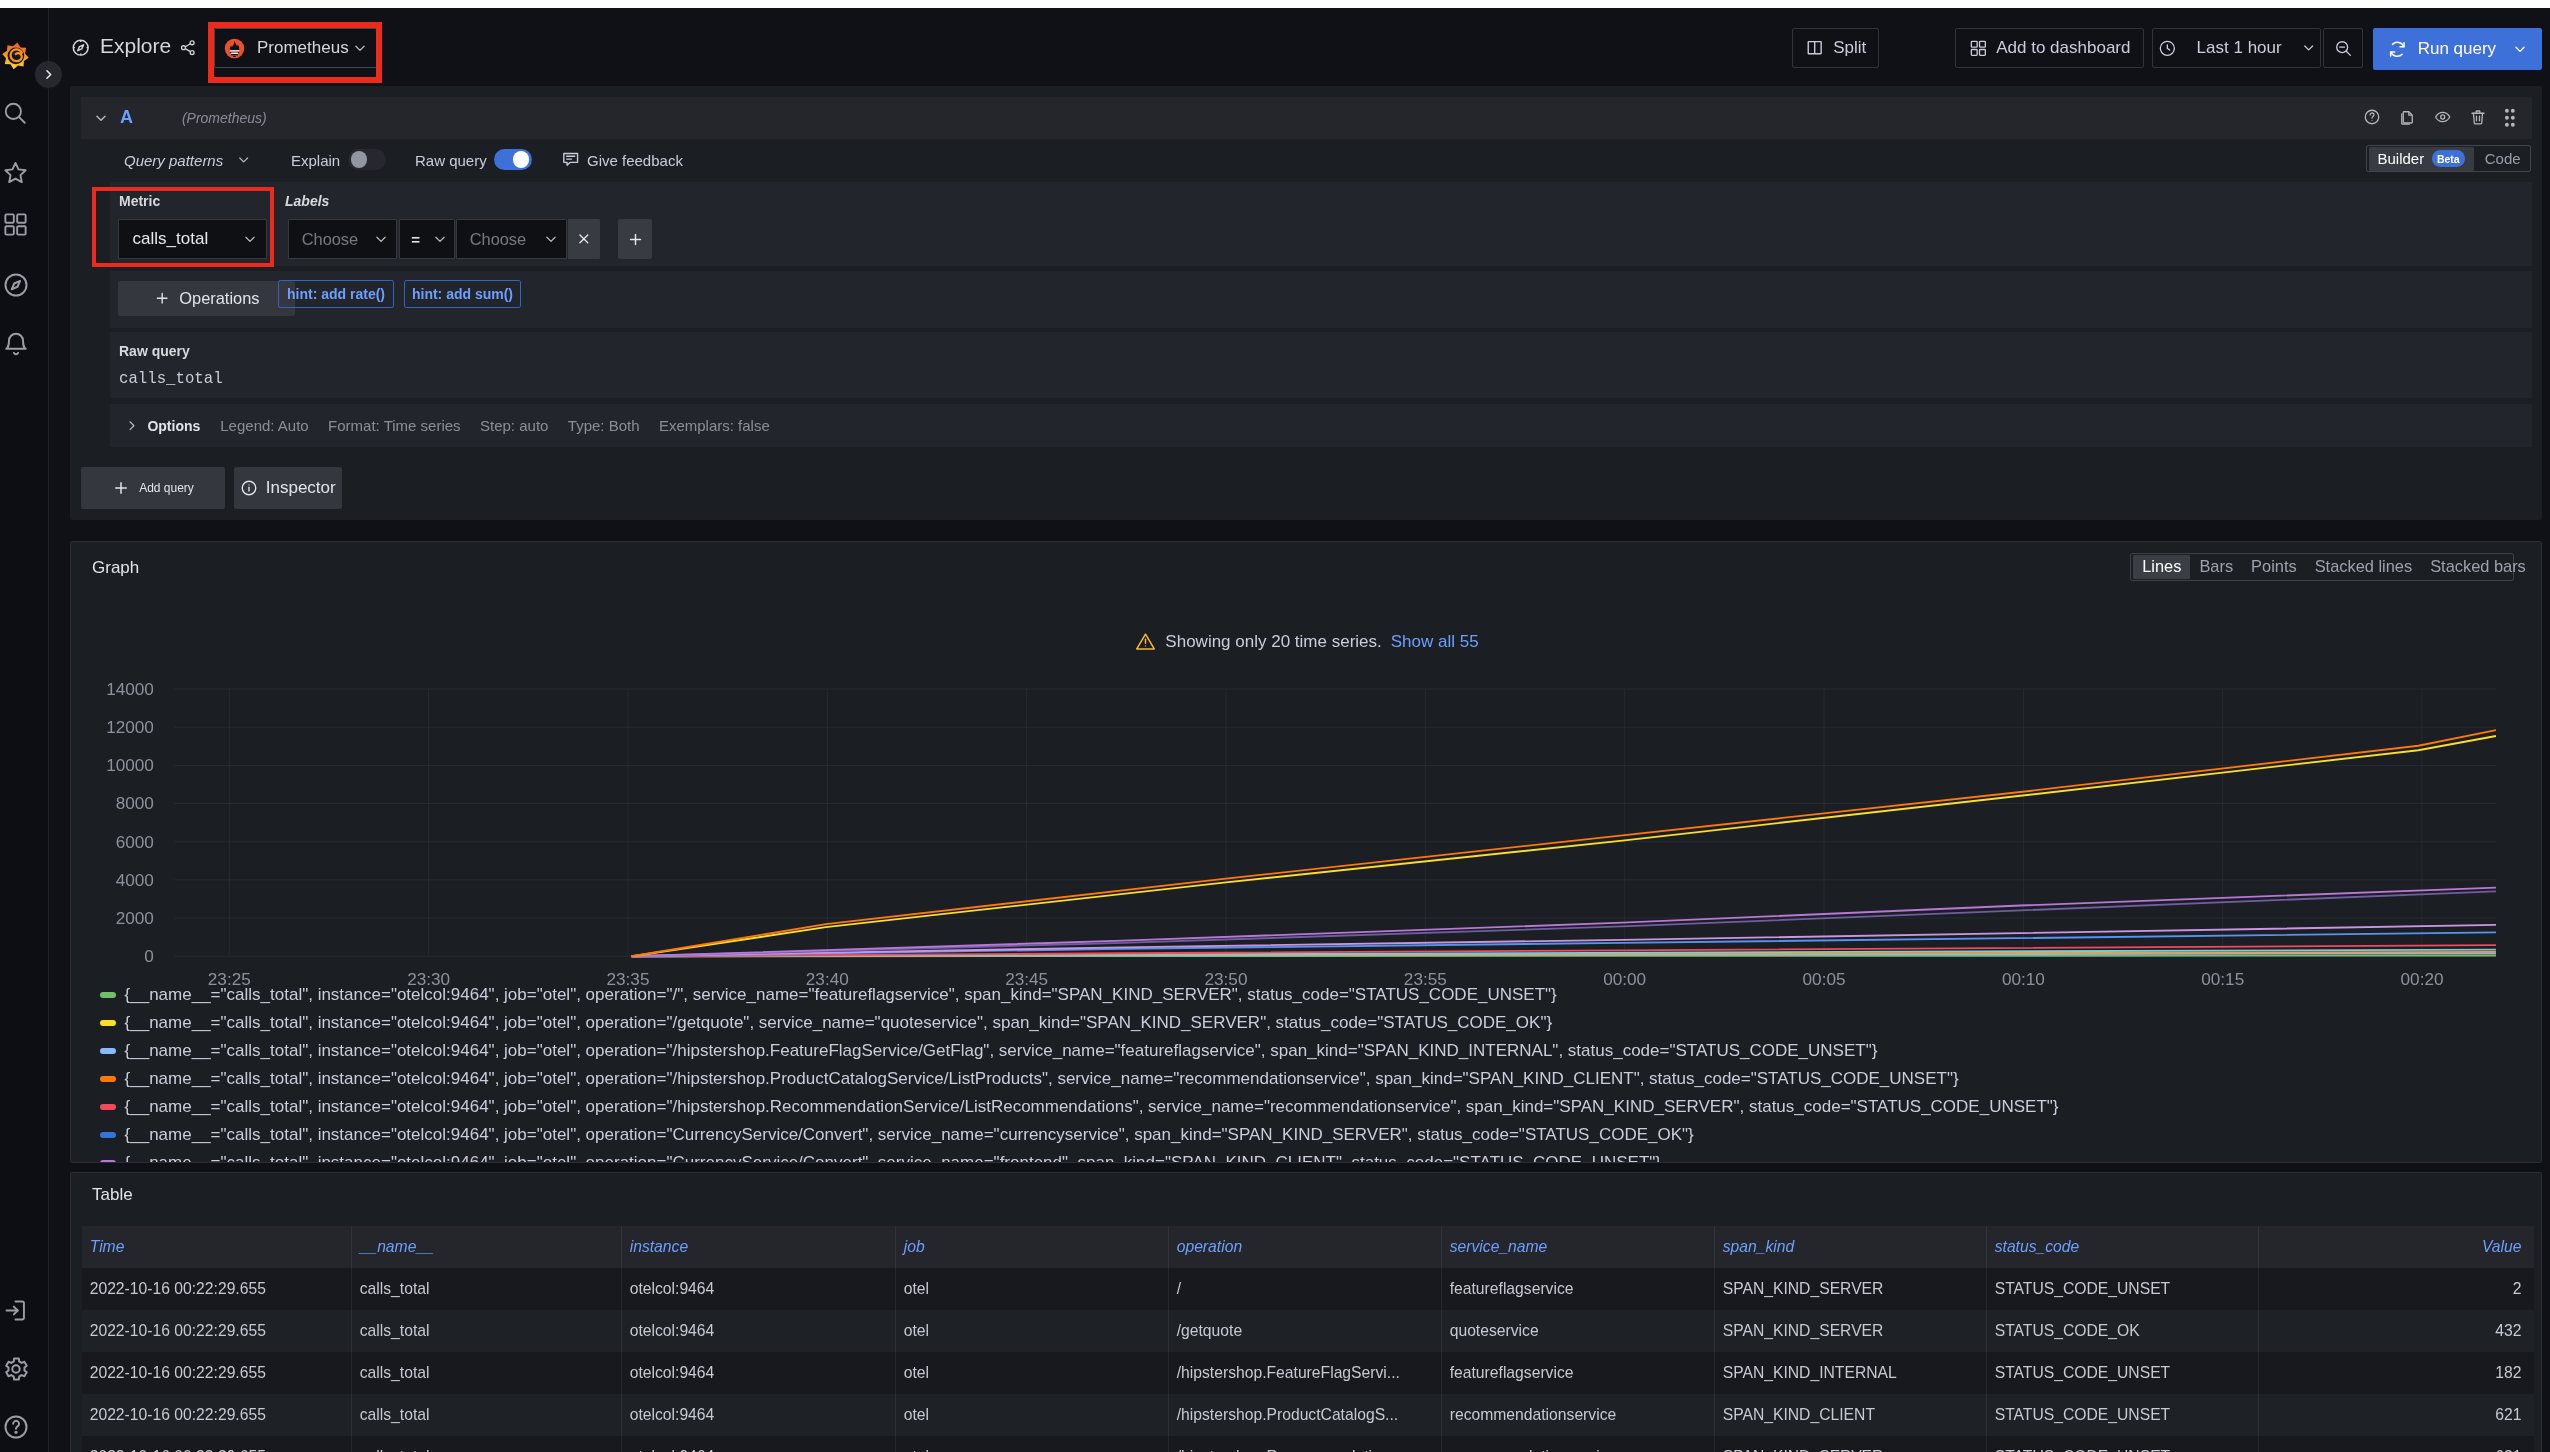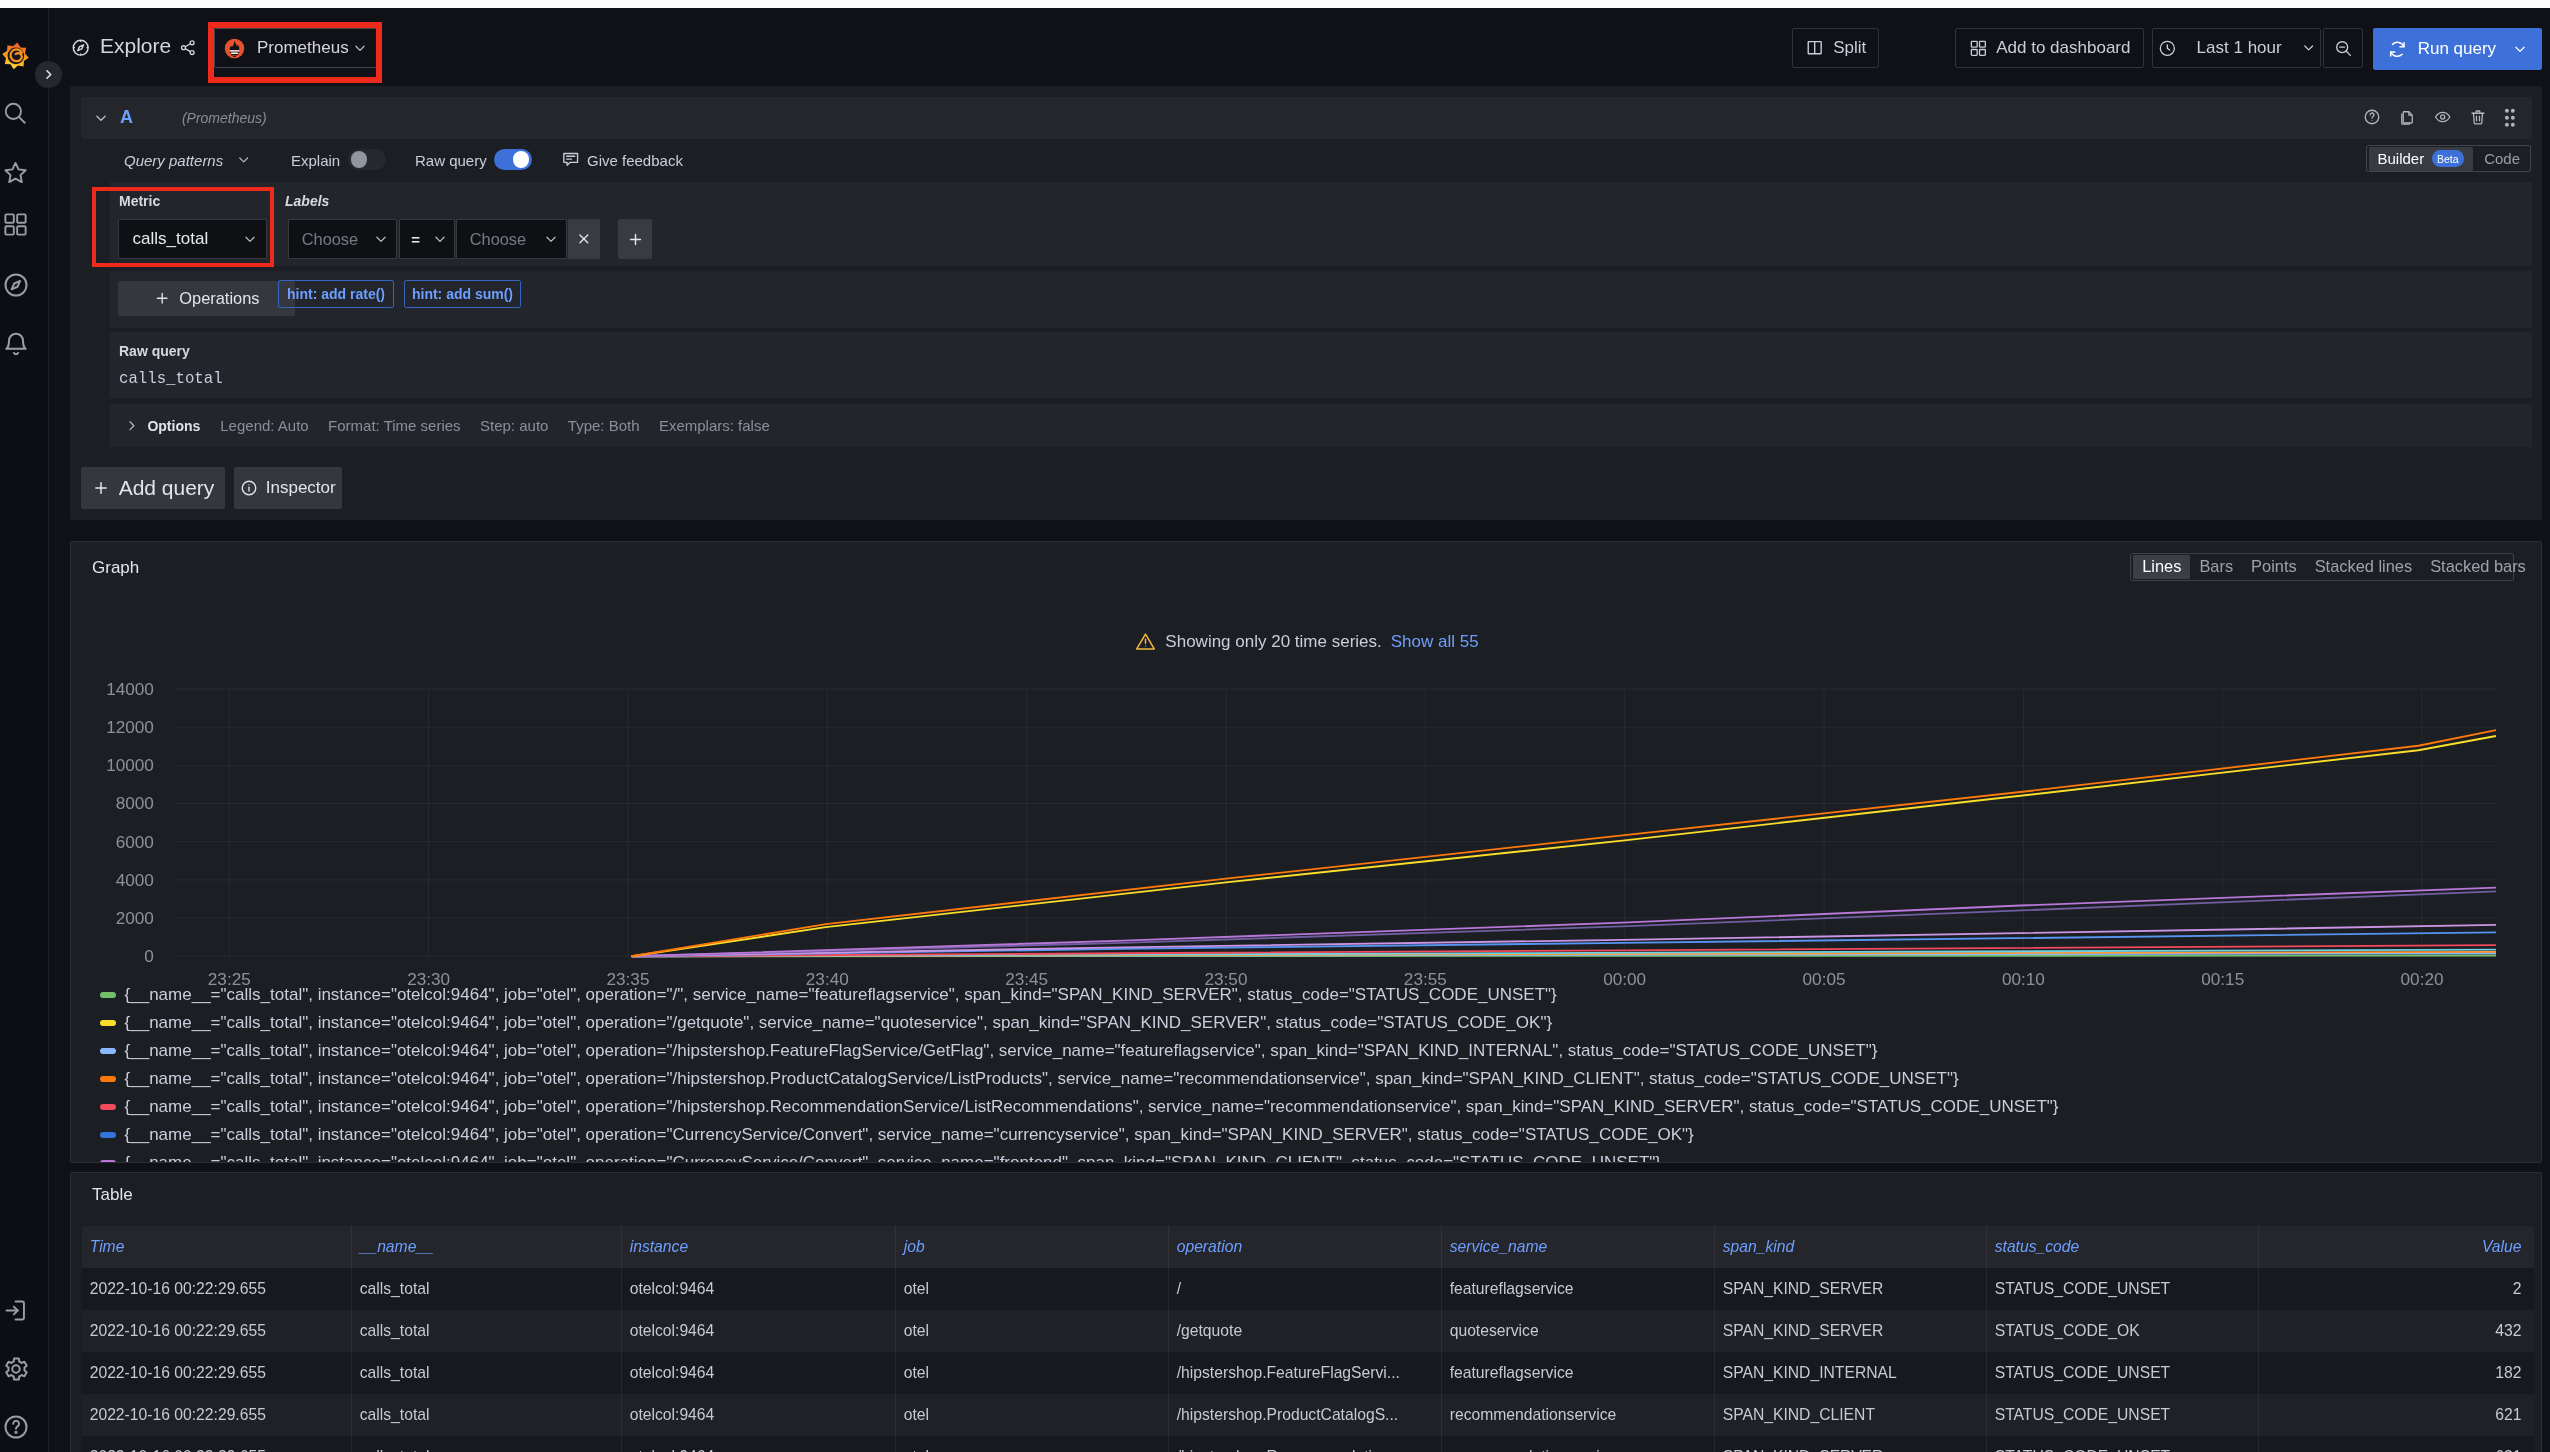--- a/index.html
+++ b/index.html
@@ -226,21 +226,21 @@
     <div class="abs" style="left:18.7px;top:2.2px;width:16.4px;height:16.4px;border-radius:50%;background:#fff;"></div>
   </div>
   <svg class="abs" style="left:491px;top:63px;color:#ccccdc;" width="19.4" height="19.4" viewBox="0 0 24 24" fill="none" stroke="currentColor" stroke-width="1.7" stroke-linejoin="round">
         <path d="M3.5 5.5h17v11h-9l-4 3.5v-3.5h-4z"></path>
         <path d="M7 9h10M7 12.5h6" stroke-linecap="round"></path>
       </svg>
   <div class="abs" style="left:517px;top:66px;font-size:15px;color:#ccccdc;">Give feedback</div>
   <div class="abs" style="left:2296px;top:59px;width:165px;height:27px;border:0.7px solid rgba(204,204,220,0.22);border-radius:2.2px;display:flex;align-items:center;">
     <div style="height:24px;margin:1.5px;background:#383b42;border-radius:1.5px;display:flex;align-items:center;padding:0 9px;gap:7.5px;">
       <span style="font-size:15px;font-weight:500;color:#fff;">Builder</span>
-      <span style="background:#3d71d9;color:#fff;font-size:10.5px;font-weight:400;padding:2.2px 5.2px;border-radius:8.2px;">Beta</span>
+      <span style="background:#3d71d9;color:#fff;font-size:10.5px;font-weight:700;padding:2.2px 5.2px;border-radius:8.2px;">Beta</span>
     </div>
     <div style="flex:1;text-align:center;font-size:15px;font-weight:500;color:rgba(204,204,220,0.72);">Code</div>
   </div>
   <div class="innerpanel" style="left:40px;top:96px;width:2422px;height:84px;">
     <div class="glabel" style="left:9px;top:10.5px;">Metric</div>
     <div class="glabel" style="left:175px;top:10.5px;font-style:italic;">Labels</div>
     <div class="gsel" style="left:8.2px;top:37px;width:149px;">
       <span style="margin-left:13.4px;color:#e8e9ed;font-size:17px;">calls_total</span>
       <svg style="margin-left:auto;margin-right:9.7px;color:#b6b8c0;" width="14" height="14" viewBox="0 0 24 24" fill="none" stroke="currentColor" stroke-width="2.2" stroke-linecap="round" stroke-linejoin="round">
             <path d="M5 9l7 7 7-7"></path>
@@ -295,21 +295,21 @@
           <path d="M9 5l7 7-7 7"></path>
         </svg>
     <span style="margin-left:9px;font-size:14px;font-weight:700;color:#e3e4e8;">Options</span>
     <span class="dim" style="margin-left:20px;font-size:15px;">Legend: Auto</span>
     <span class="dim" style="margin-left:19.4px;font-size:15px;">Format: Time series</span>
     <span class="dim" style="margin-left:19.4px;font-size:15px;">Step: auto</span>
     <span class="dim" style="margin-left:19.4px;font-size:15px;">Type: Both</span>
     <span class="dim" style="margin-left:19.4px;font-size:15px;">Exemplars: false</span>
   </div>
 </div>
-<div class="gbtn" style="left:81px;top:467px;width:144px;height:42px;font-size:21px;">
+<div class="gbtn" style="left:81px;top:467px;width:144px;height:42px;font-size:12px;">
   <svg width="18" height="18" viewBox="0 0 24 24" fill="none" stroke="currentColor" stroke-width="2" stroke-linecap="round">
         <path d="M12 5v14M5 12h14"></path>
       </svg>
   <span>Add query</span>
 </div>
 <div class="gbtn" style="left:234px;top:467px;width:108px;height:42px;font-size:17px;gap:7.5px;">
   <svg width="18" height="18" viewBox="0 0 24 24" fill="none" stroke="currentColor" stroke-width="1.8" stroke-linecap="round">
         <circle cx="12" cy="12" r="9"></circle>
         <path d="M12 11v5"></path>
         <circle cx="12" cy="7.8" r="0.8" fill="currentColor" stroke="none"></circle>

